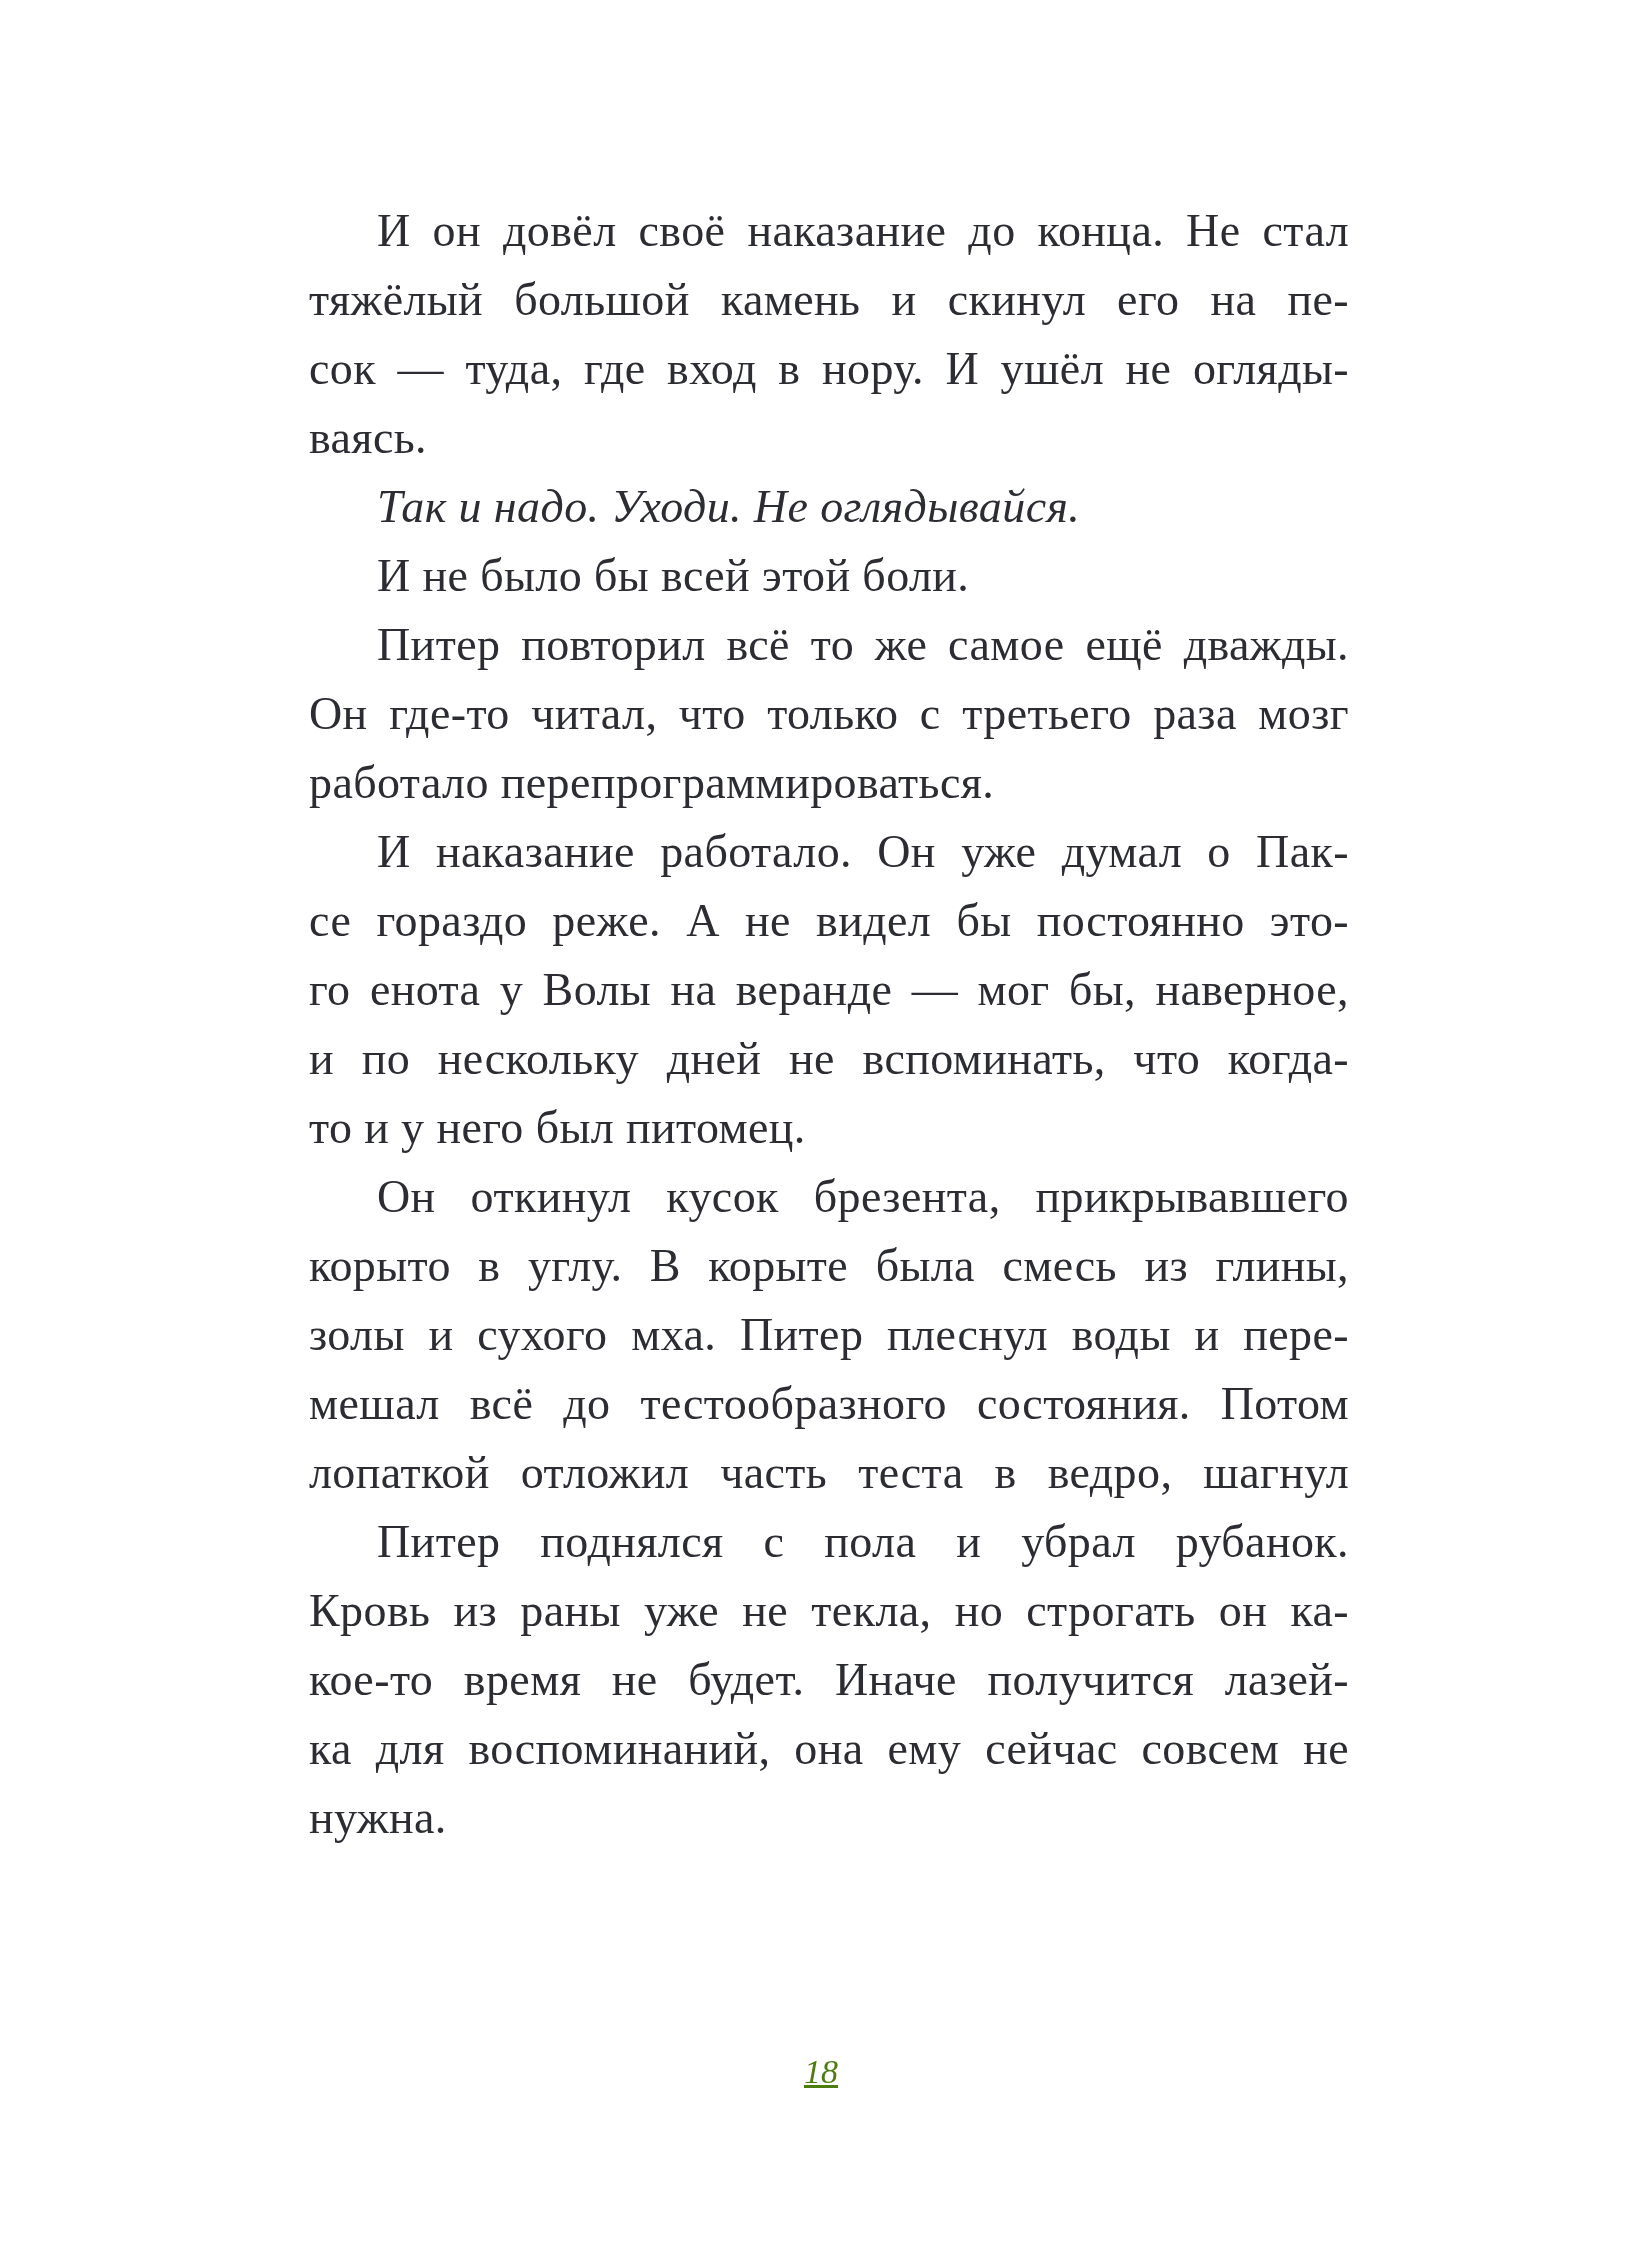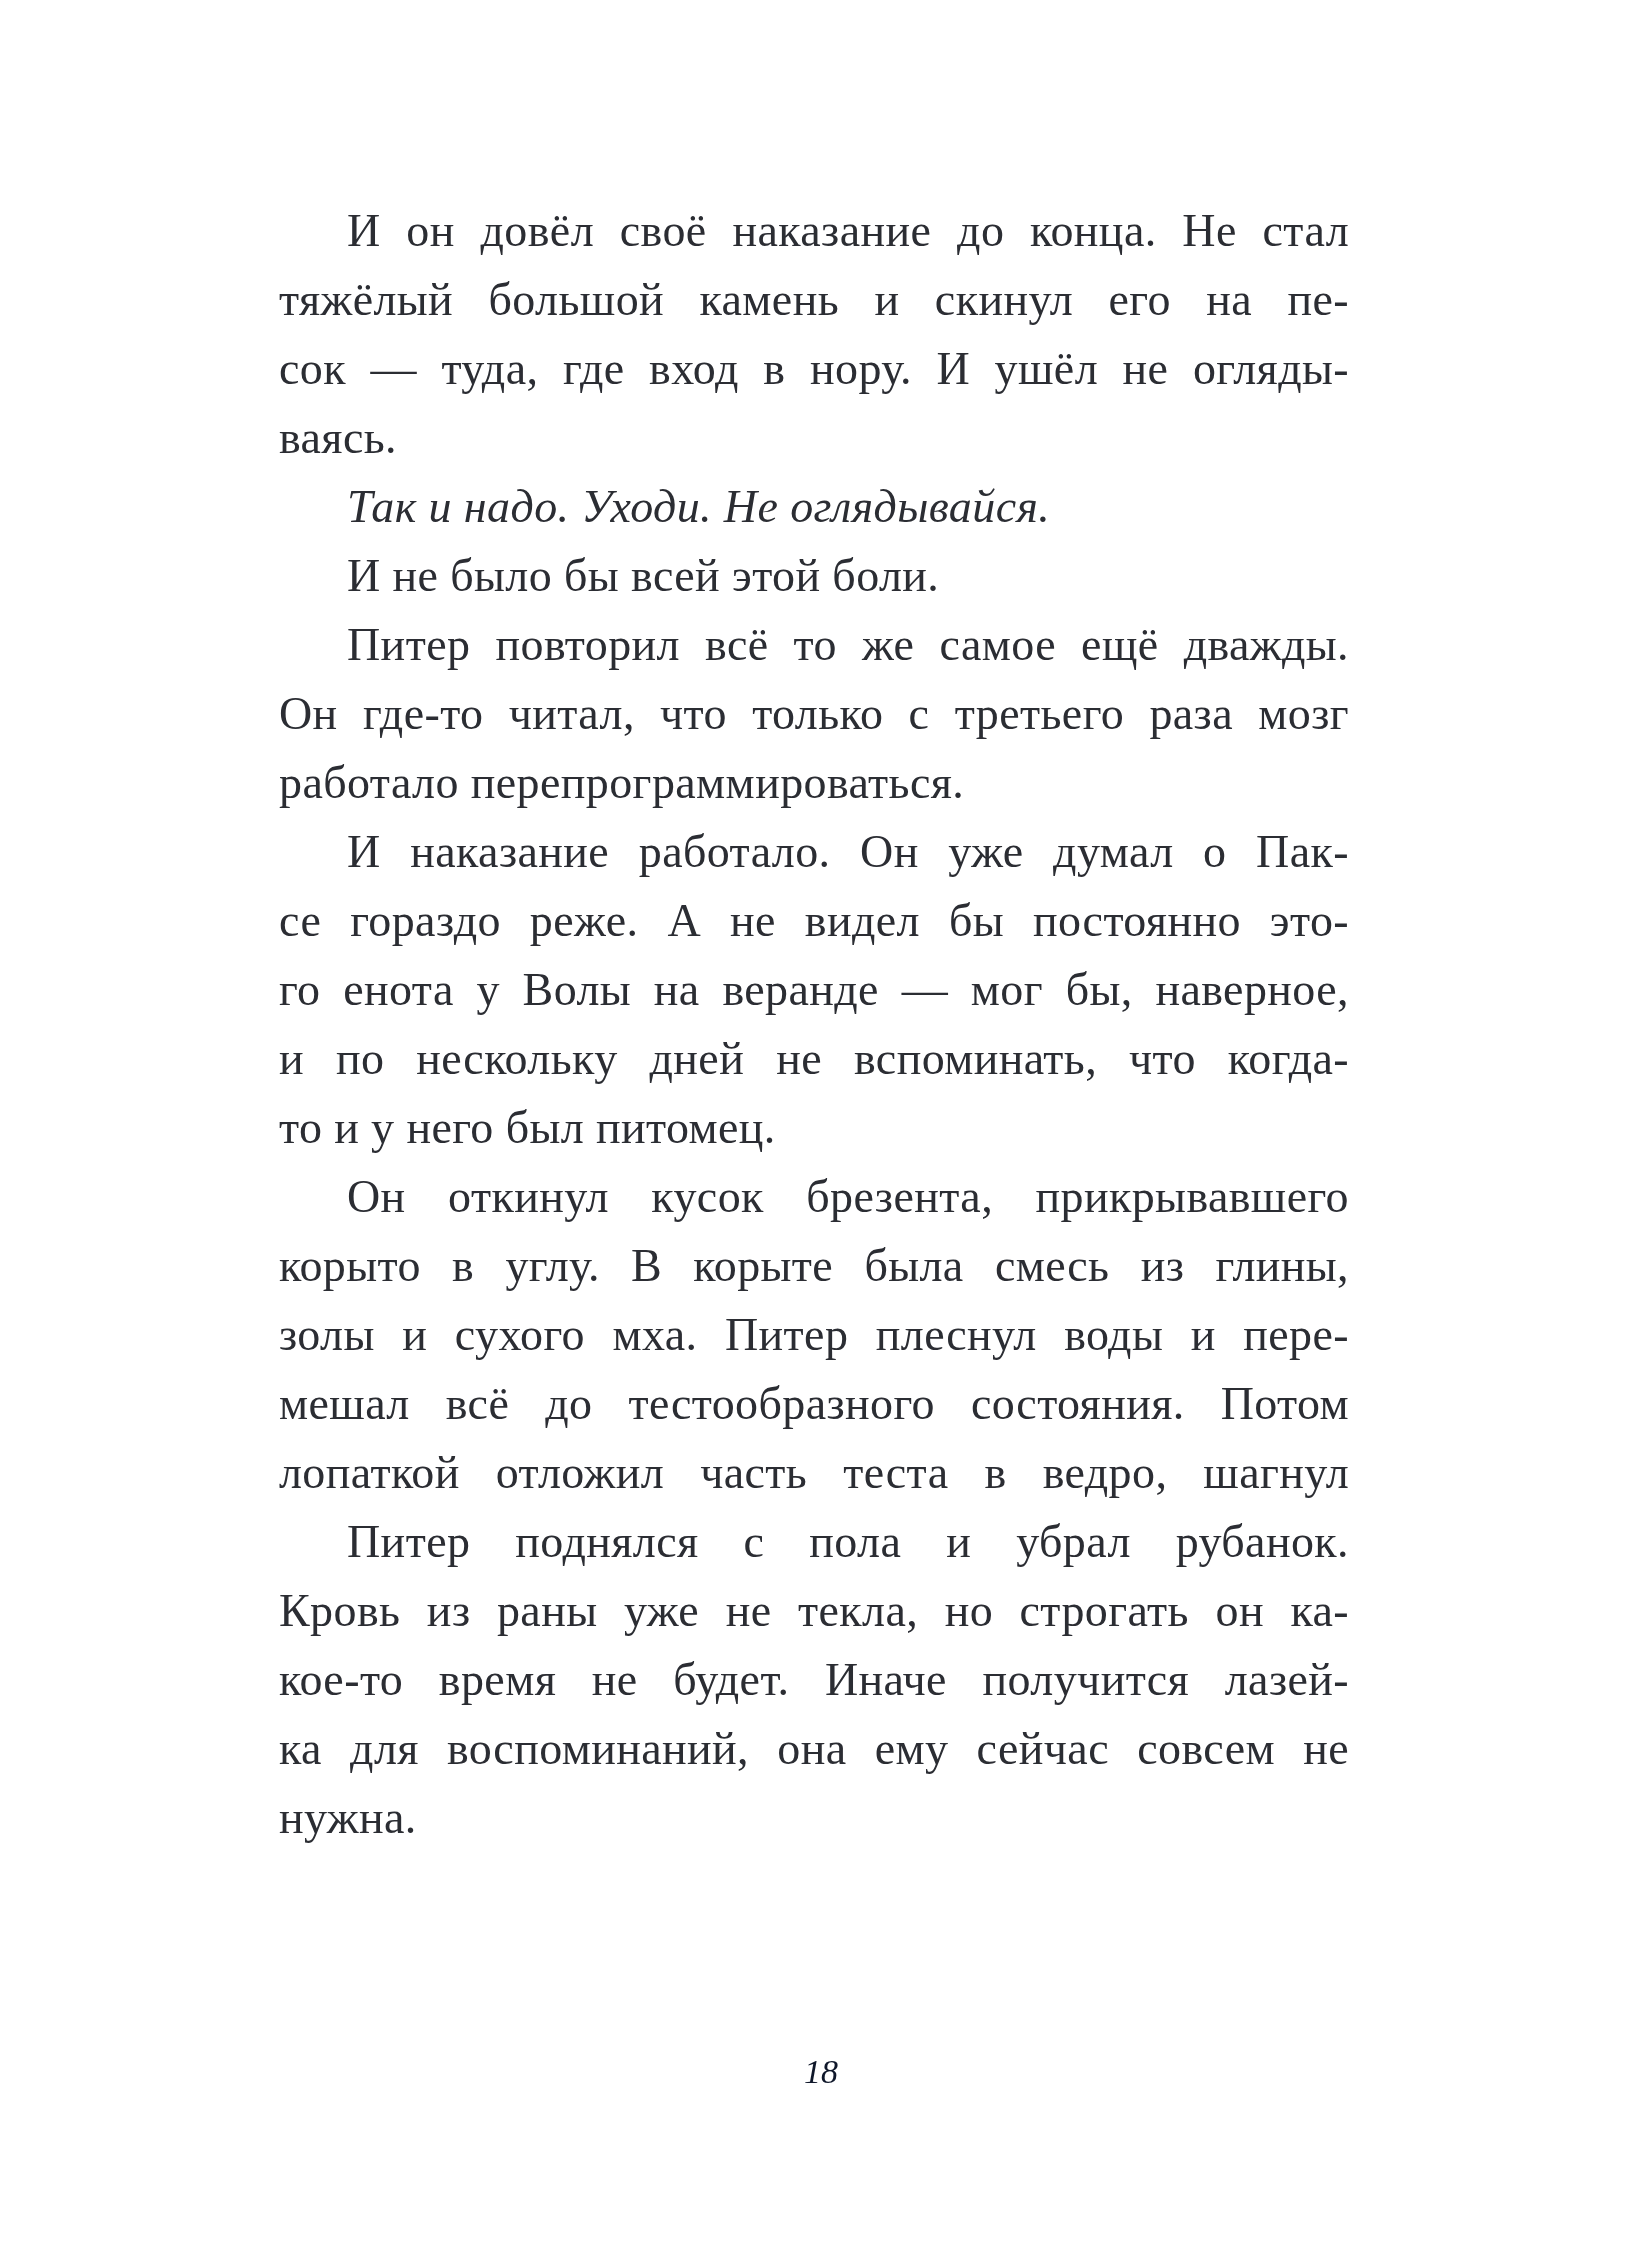--- a/index.html
+++ b/index.html
@@ -17,33 +17,35 @@
     line-height: 69px;
     color: #2b2d33;
     letter-spacing: 0.4px;
   }
   .line {
     display: block;
     white-space: nowrap;
     height: 69px;
     text-align: justify;
     text-align-last: justify;
+    margin-left: 30px;
   }
   .line.last { text-align-last: left; }
   .line.indent { padding-left: 68px; }
   .line.italic { font-style: italic; }
   .page-number {
     position: absolute;
     left: 0; width: 1642px;
     top: 2053px;
     text-align: center;
     font-family: "Liberation Serif", "DejaVu Serif", serif;
     font-style: italic;
     font-size: 34px;
-    color: #0f172a;
+    color: #4d7c0f;
+    text-decoration: underline;
   }
 </style>
 </head>
 <body>
 
 <div class="page">
   <div class="text-block" id="text-block">
       <div class="paragraph">
         <span class="line indent">И он довёл своё наказание до конца. Не стал</span>
         <span class="line">тяжёлый большой камень и скинул его на пе-</span>

